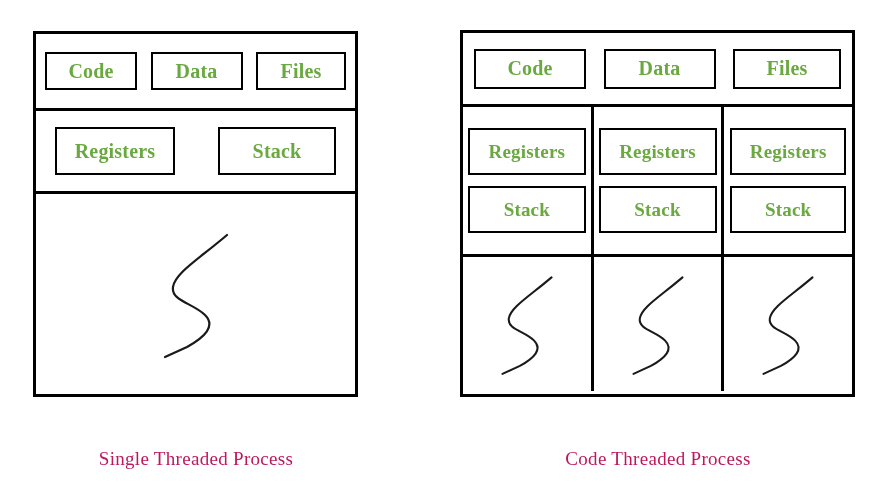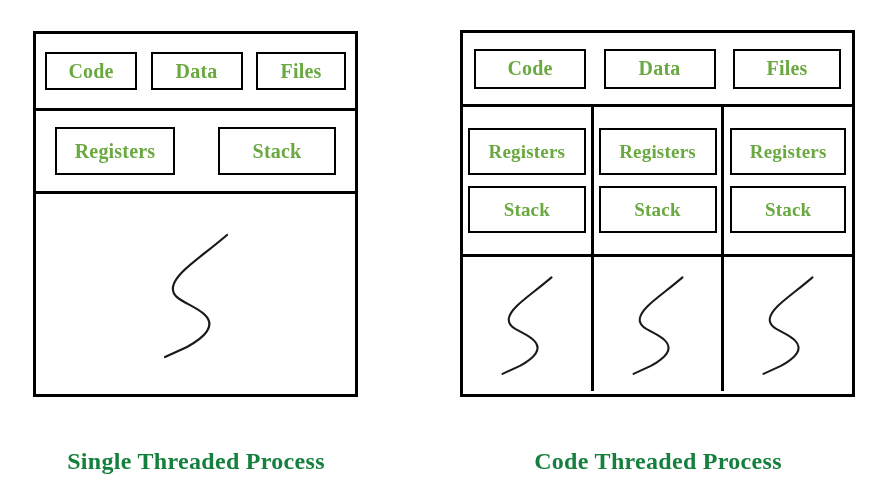--- a/index.html
+++ b/index.html
@@ -147,23 +147,23 @@
   }
 
   
   .thread-squiggle {
     display: block;
   }
 
   
   .caption {
     position: absolute;
-    color: #15803d;
-    font-weight: bold;
-    font-size: 24px;
+    color: #be185d;
+    font-weight: normal;
+    font-size: 19px;
     white-space: nowrap;
     letter-spacing: 0.3px;
   }
   #single-threaded-caption {
     left: 50px;
     top: 448px;
     width: 292px;
     text-align: center;
   }
   #multi-threaded-caption {

